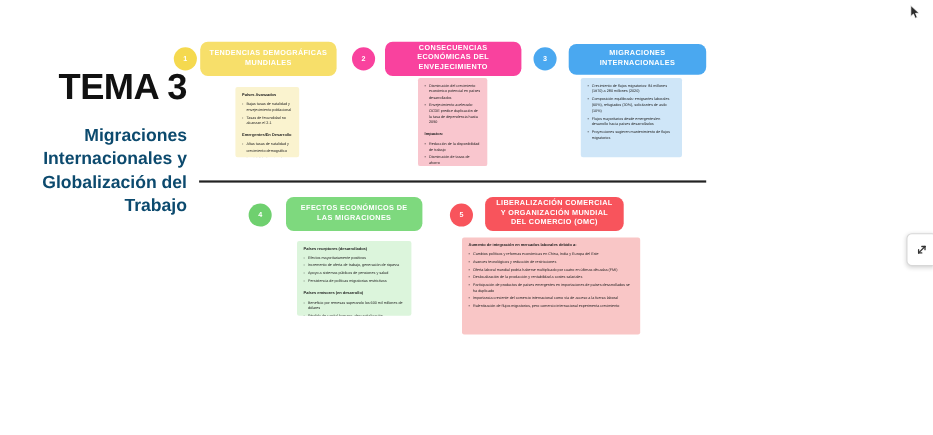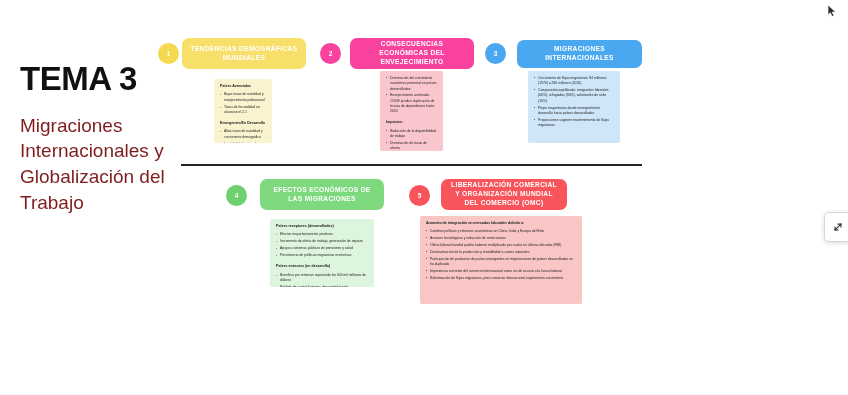--- a/index.html
+++ b/index.html
@@ -22,34 +22,35 @@
     width: 848px;
     height: 395px;
   }
 
   
   #title-block {
     position: absolute;
     left: 20px;
     top: 62px;
     width: 150px;
+    text-align: right;
   }
   #main-title {
     font-size: 33px;
     font-weight: 700;
     letter-spacing: -0.5px;
     line-height: 1.05;
     color: #111111;
     margin: 0 0 16px 0;
   }
   #subtitle {
-    font-size: 19px;
-    font-weight: 400;
+    font-size: 16px;
+    font-weight: 700;
     line-height: 1.35;
-    color: #7f1d1d;
+    color: #0c4a6e;
     margin: 0;
   }
 
   
   #divider {
     position: absolute;
     left: 181px;
     top: 164px;
     width: 461px;
     height: 2px;

